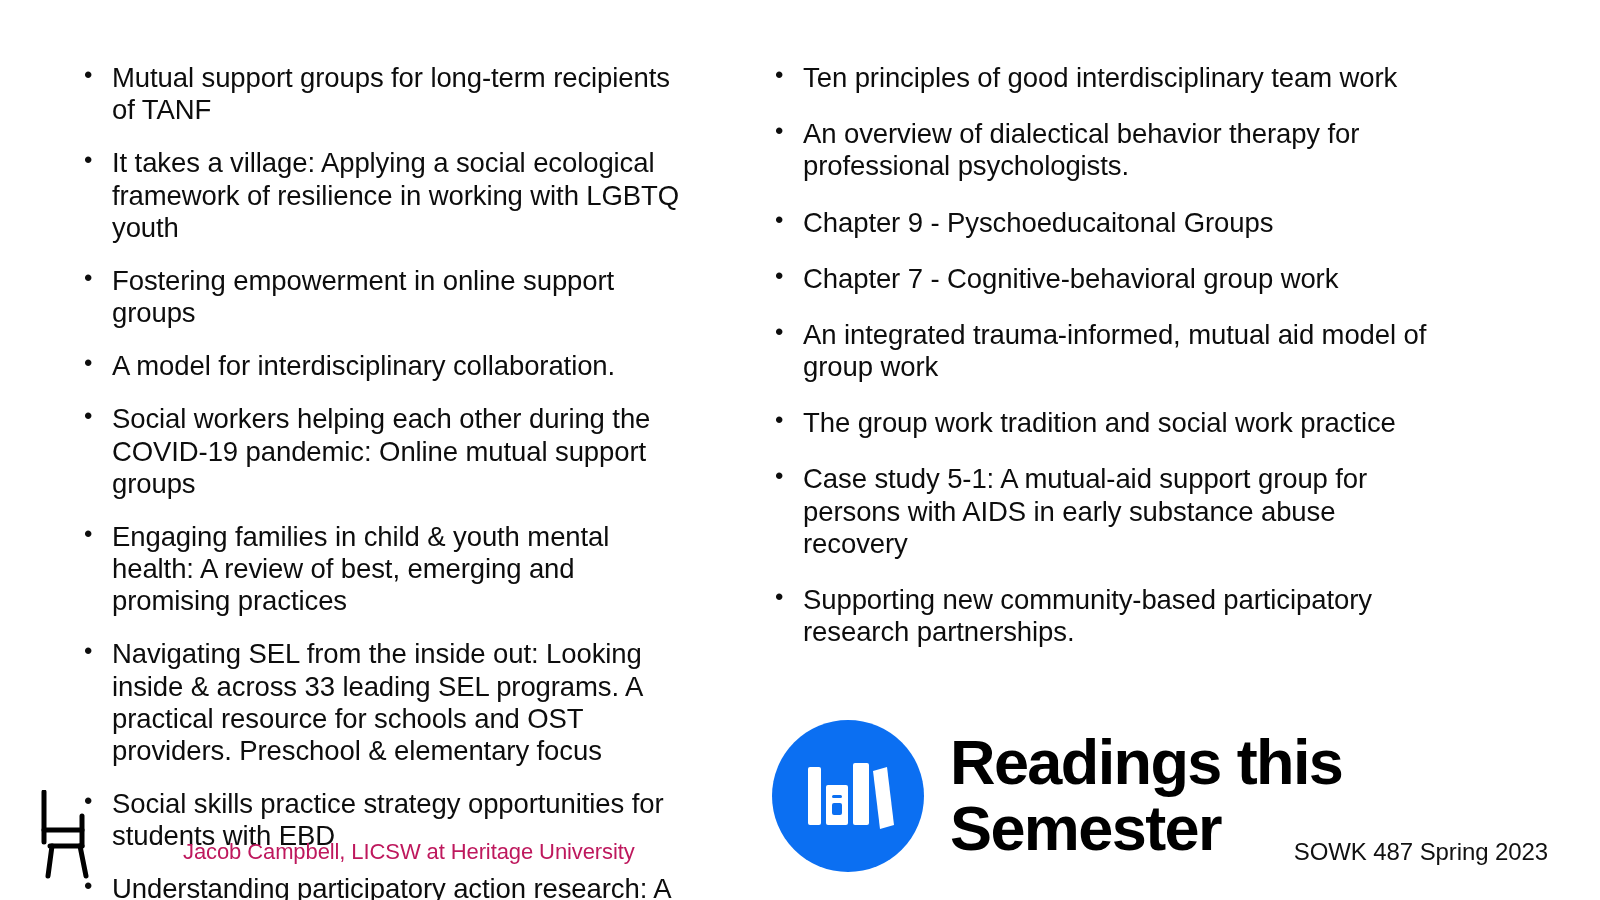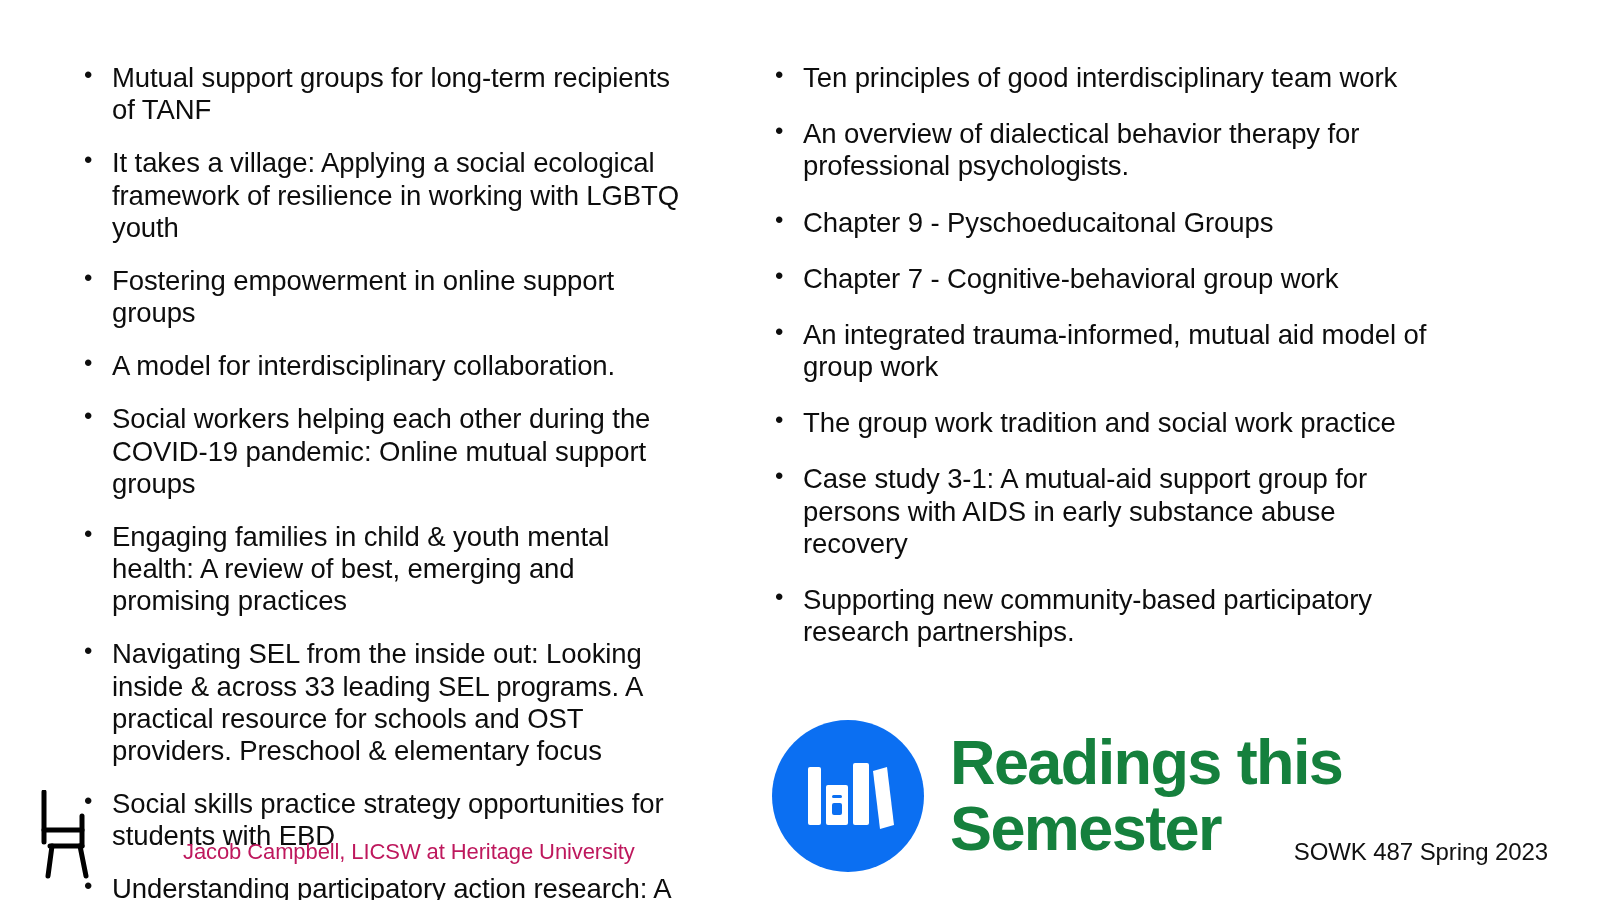--- a/index.html
+++ b/index.html
@@ -99,21 +99,21 @@
     left: 50%;
     top: 50%;
     transform: translate(-50%, -50%);
   }
 
   .title-text {
     font-size: 63px;
     font-weight: bold;
     line-height: 1.04;
     letter-spacing: -1.6px;
-    color: #15803d;
+    color: #000000;
     max-width: 520px;
   }
 
   .footer-left {
     position: absolute;
     left: 183px;
     bottom: 35px;
     font-size: 22px;
     color: #be185d;
     letter-spacing: -0.1px;
@@ -158,21 +158,21 @@
     </div>
 
     <div class="col col-right">
       <ul class="bullets">
         <li>Ten principles of good interdisciplinary team work</li>
         <li>An overview of dialectical behavior therapy for professional psychologists.</li>
         <li>Chapter 9 - Pyschoeducaitonal Groups</li>
         <li>Chapter 7 - Cognitive-behavioral group work</li>
         <li>An integrated trauma-informed, mutual aid model of group work</li>
         <li>The group work tradition and social work practice</li>
-        <li>Case study 3-1: A mutual-aid support group for persons with AIDS in early substance abuse recovery</li>
+        <li>Case study 5-1: A mutual-aid support group for persons with AIDS in early substance abuse recovery</li>
         <li>Supporting new community-based participatory research partnerships.</li>
       </ul>
     </div>
 
   </div>
 
   <div class="title-block">
     <div class="logo-circle">
       <svg class="logo-books" width="92" height="74" viewBox="0 0 92 74" aria-hidden="true">
 

